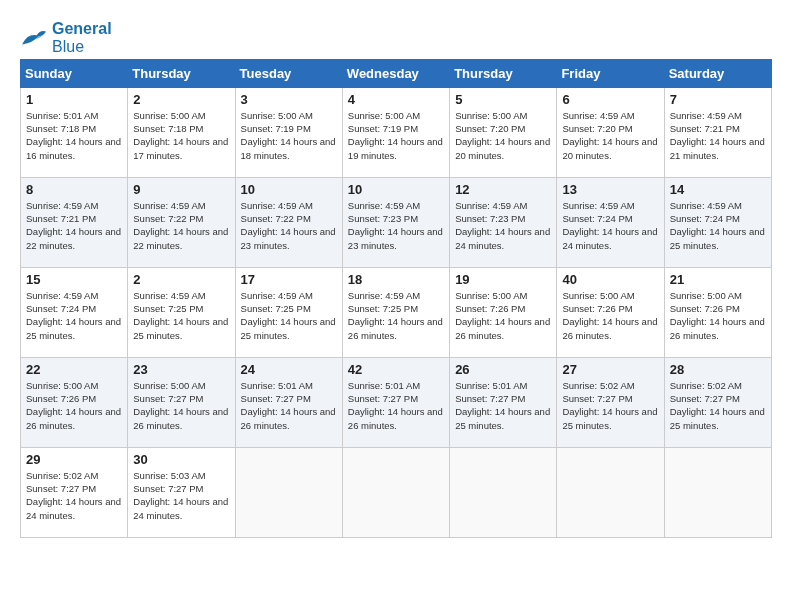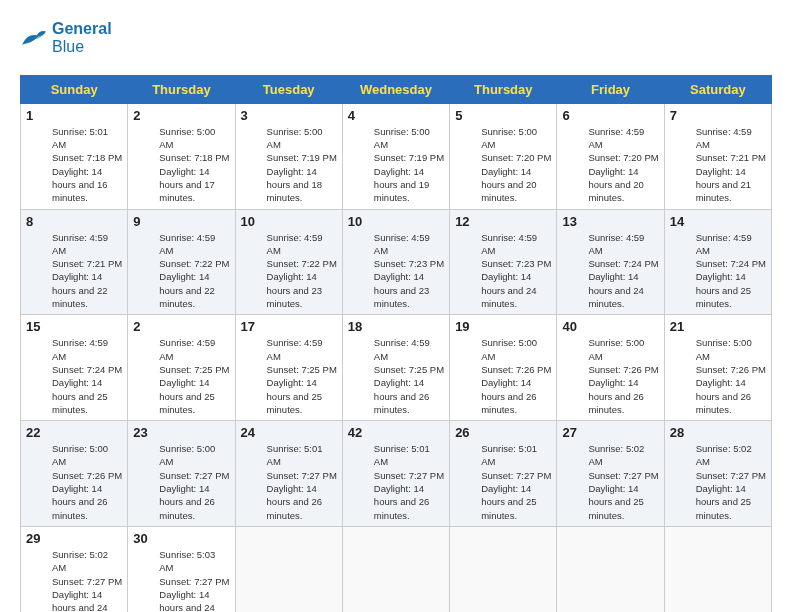--- a/index.html
+++ b/index.html
@@ -7,21 +7,21 @@
       font-family: Arial, sans-serif;
       background: #fff;
       width: 792px;
       min-height: 612px;
       padding: 20px;
     }
     .header {
       display: flex;
       justify-content: space-between;
       align-items: flex-start;
-      margin-bottom: 18px;
+      margin-bottom: 2px;
     }
     .logo {
       display: flex;
       align-items: center;
       gap: 4px;
     }
     .logo-bird {
       width: 28px;
       height: 24px;
     }
@@ -37,22 +37,22 @@
       font-size: 15px;
       color: #555;
     }
     table {
       width: 100%;
       border-collapse: collapse;
       table-layout: fixed;
     }
     th {
       background-color: #2a6ebb;
-      color: #fde047;
-      text-align: center;
+      color: #ffffff;
+      text-align: left;
       padding: 6px 4px;
       font-size: 13px;
       font-weight: bold;
       border: 1px solid #2a6ebb;
     }
     td {
       border: 1px solid #ccc;
       vertical-align: top;
       padding: 4px 5px;
       background: #fff;
@@ -65,21 +65,20 @@
       font-size: 13px;
       font-weight: bold;
       color: #222;
       display: block;
       margin-bottom: 2px;
     }
     .day-info {
       font-size: 9.5px;
       color: #333;
       line-height: 1.4;
-      margin-left: 26px;
     }
     .empty-cell {
       background: #f9f9f9;
     }
   </style>
 </head>
 <body>
 
 <div class="header">
   <div class="logo">

